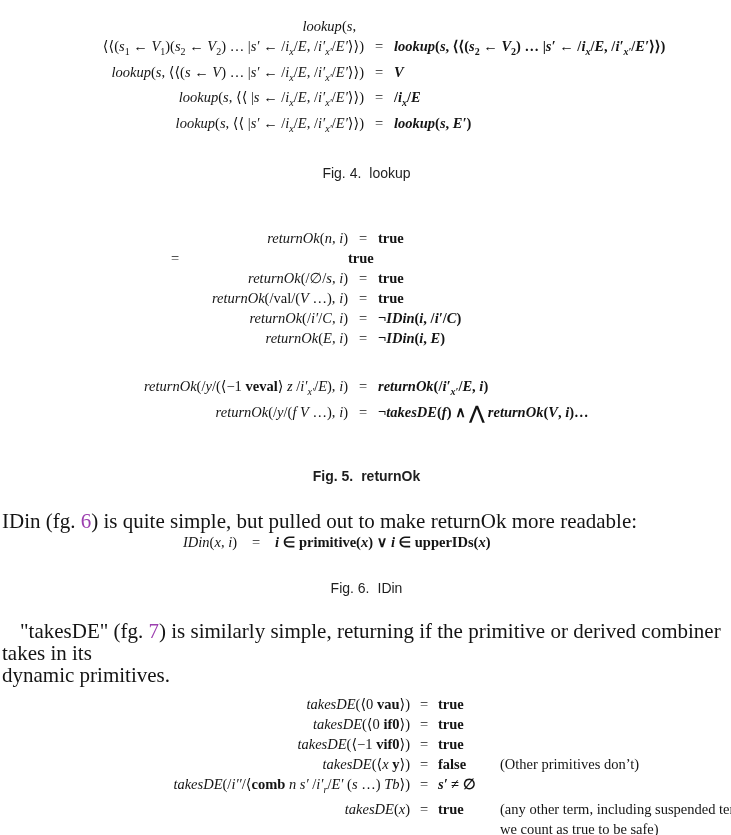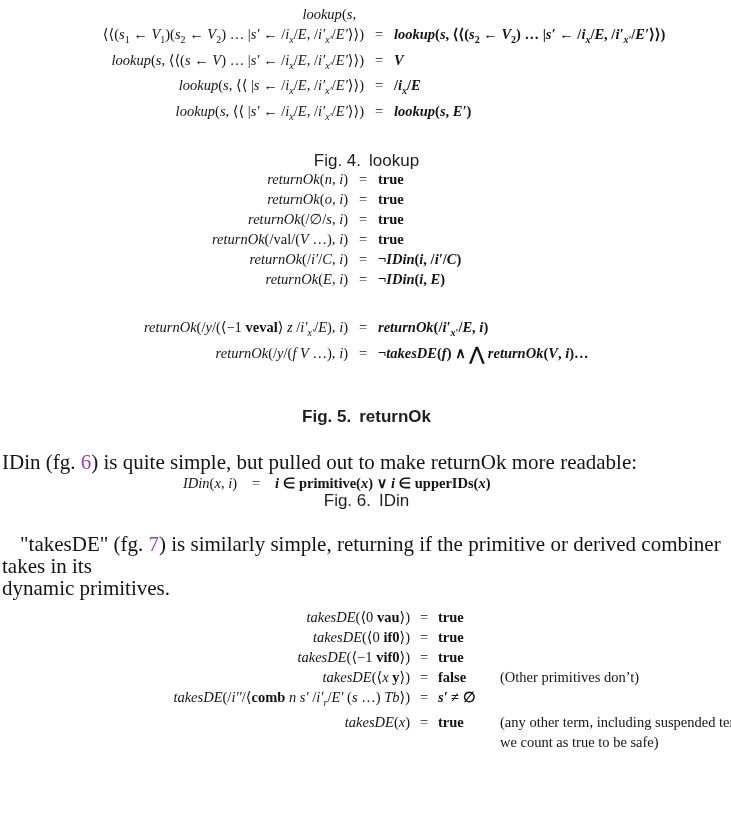--- a/index.html
+++ b/index.html
@@ -30,36 +30,36 @@
   .s-m { font-style: italic; }
   .s-r { font-style: normal; }
   .s-b { font-weight: bold; font-style: normal; }
   .s-sub  { font-size: 10px; font-style: italic; vertical-align: -3.5px; }
   .s-subr { font-size: 10px; vertical-align: -3.5px; }
   .s-bw { font-size: 18px; vertical-align: -2px; }
   
   .caption {
     text-align: center;
     font-family: "Liberation Sans", sans-serif;
-    font-size: 17px; line-height: 16px;
+    font-size: 14px; line-height: 16px;
     color: #1e1e1e;
   }
   .cap-title { margin-left: 8px; }
   
   .para { font-size: 21px; line-height: 22px; color: var(--ink); }
   .ref { color: var(--link); }
   
-  #f4-eqs   { padding-top: 4px; }
+  #f4-eqs   { padding-top: 16px; }
   #f4-cap   { margin-top: 27px; }
-  #f5-eqs-a { }
+  #f5-eqs-a { margin-top: 47px; }
   #f5-eqs-b { margin-top: 28px; }
   #f5-cap   { margin-top: 45px; font-weight: bold; }
   #p1       { margin-top: 26px; }
   #f6-eqs   { }
-  #f6-cap   { }
+  #f6-cap   { margin-top: 28px; }
   #p2       { margin-top: 24px; }
   #p2 .line1 { text-indent: 18px; }
   #f7-eqs   { margin-top: 8px; }
 </style>
 </head>
 <body>
 
 <div class="page">
 
   <section>
@@ -96,21 +96,20 @@
   </section>
 
   <section>
     <div id="f5-eqs-a">
         <div class="eq-row g-returnok">
           <div class="lhs"><span class="s-m">returnOk</span><span class="s-r">(</span><span class="s-m">n</span><span class="s-r">, </span><span class="s-m">i</span><span class="s-r">)</span></div>
           <div class="eq">=</div>
           <div class="rhs"><span class="s-r">true</span></div>
         </div>
         <div class="eq-row g-returnok">
-          <div class="lhs"><span class="s-m">returnOk</span><span class="s-r">(</span><span class="s-m">o</span><span class="s-r">, </span><span class="s-m">i</span><span class="s-r">)</span></div>
           <div class="eq">=</div>
           <div class="rhs"><span class="s-r">true</span></div>
         </div>
         <div class="eq-row g-returnok">
           <div class="lhs"><span class="s-m">returnOk</span><span class="s-r">(/∅/</span><span class="s-m">s</span><span class="s-r">, </span><span class="s-m">i</span><span class="s-r">)</span></div>
           <div class="eq">=</div>
           <div class="rhs"><span class="s-r">true</span></div>
         </div>
         <div class="eq-row g-returnok">
           <div class="lhs"><span class="s-m">returnOk</span><span class="s-r">(/val/(</span><span class="s-m">V</span><span class="s-r"> …), </span><span class="s-m">i</span><span class="s-r">)</span></div>

